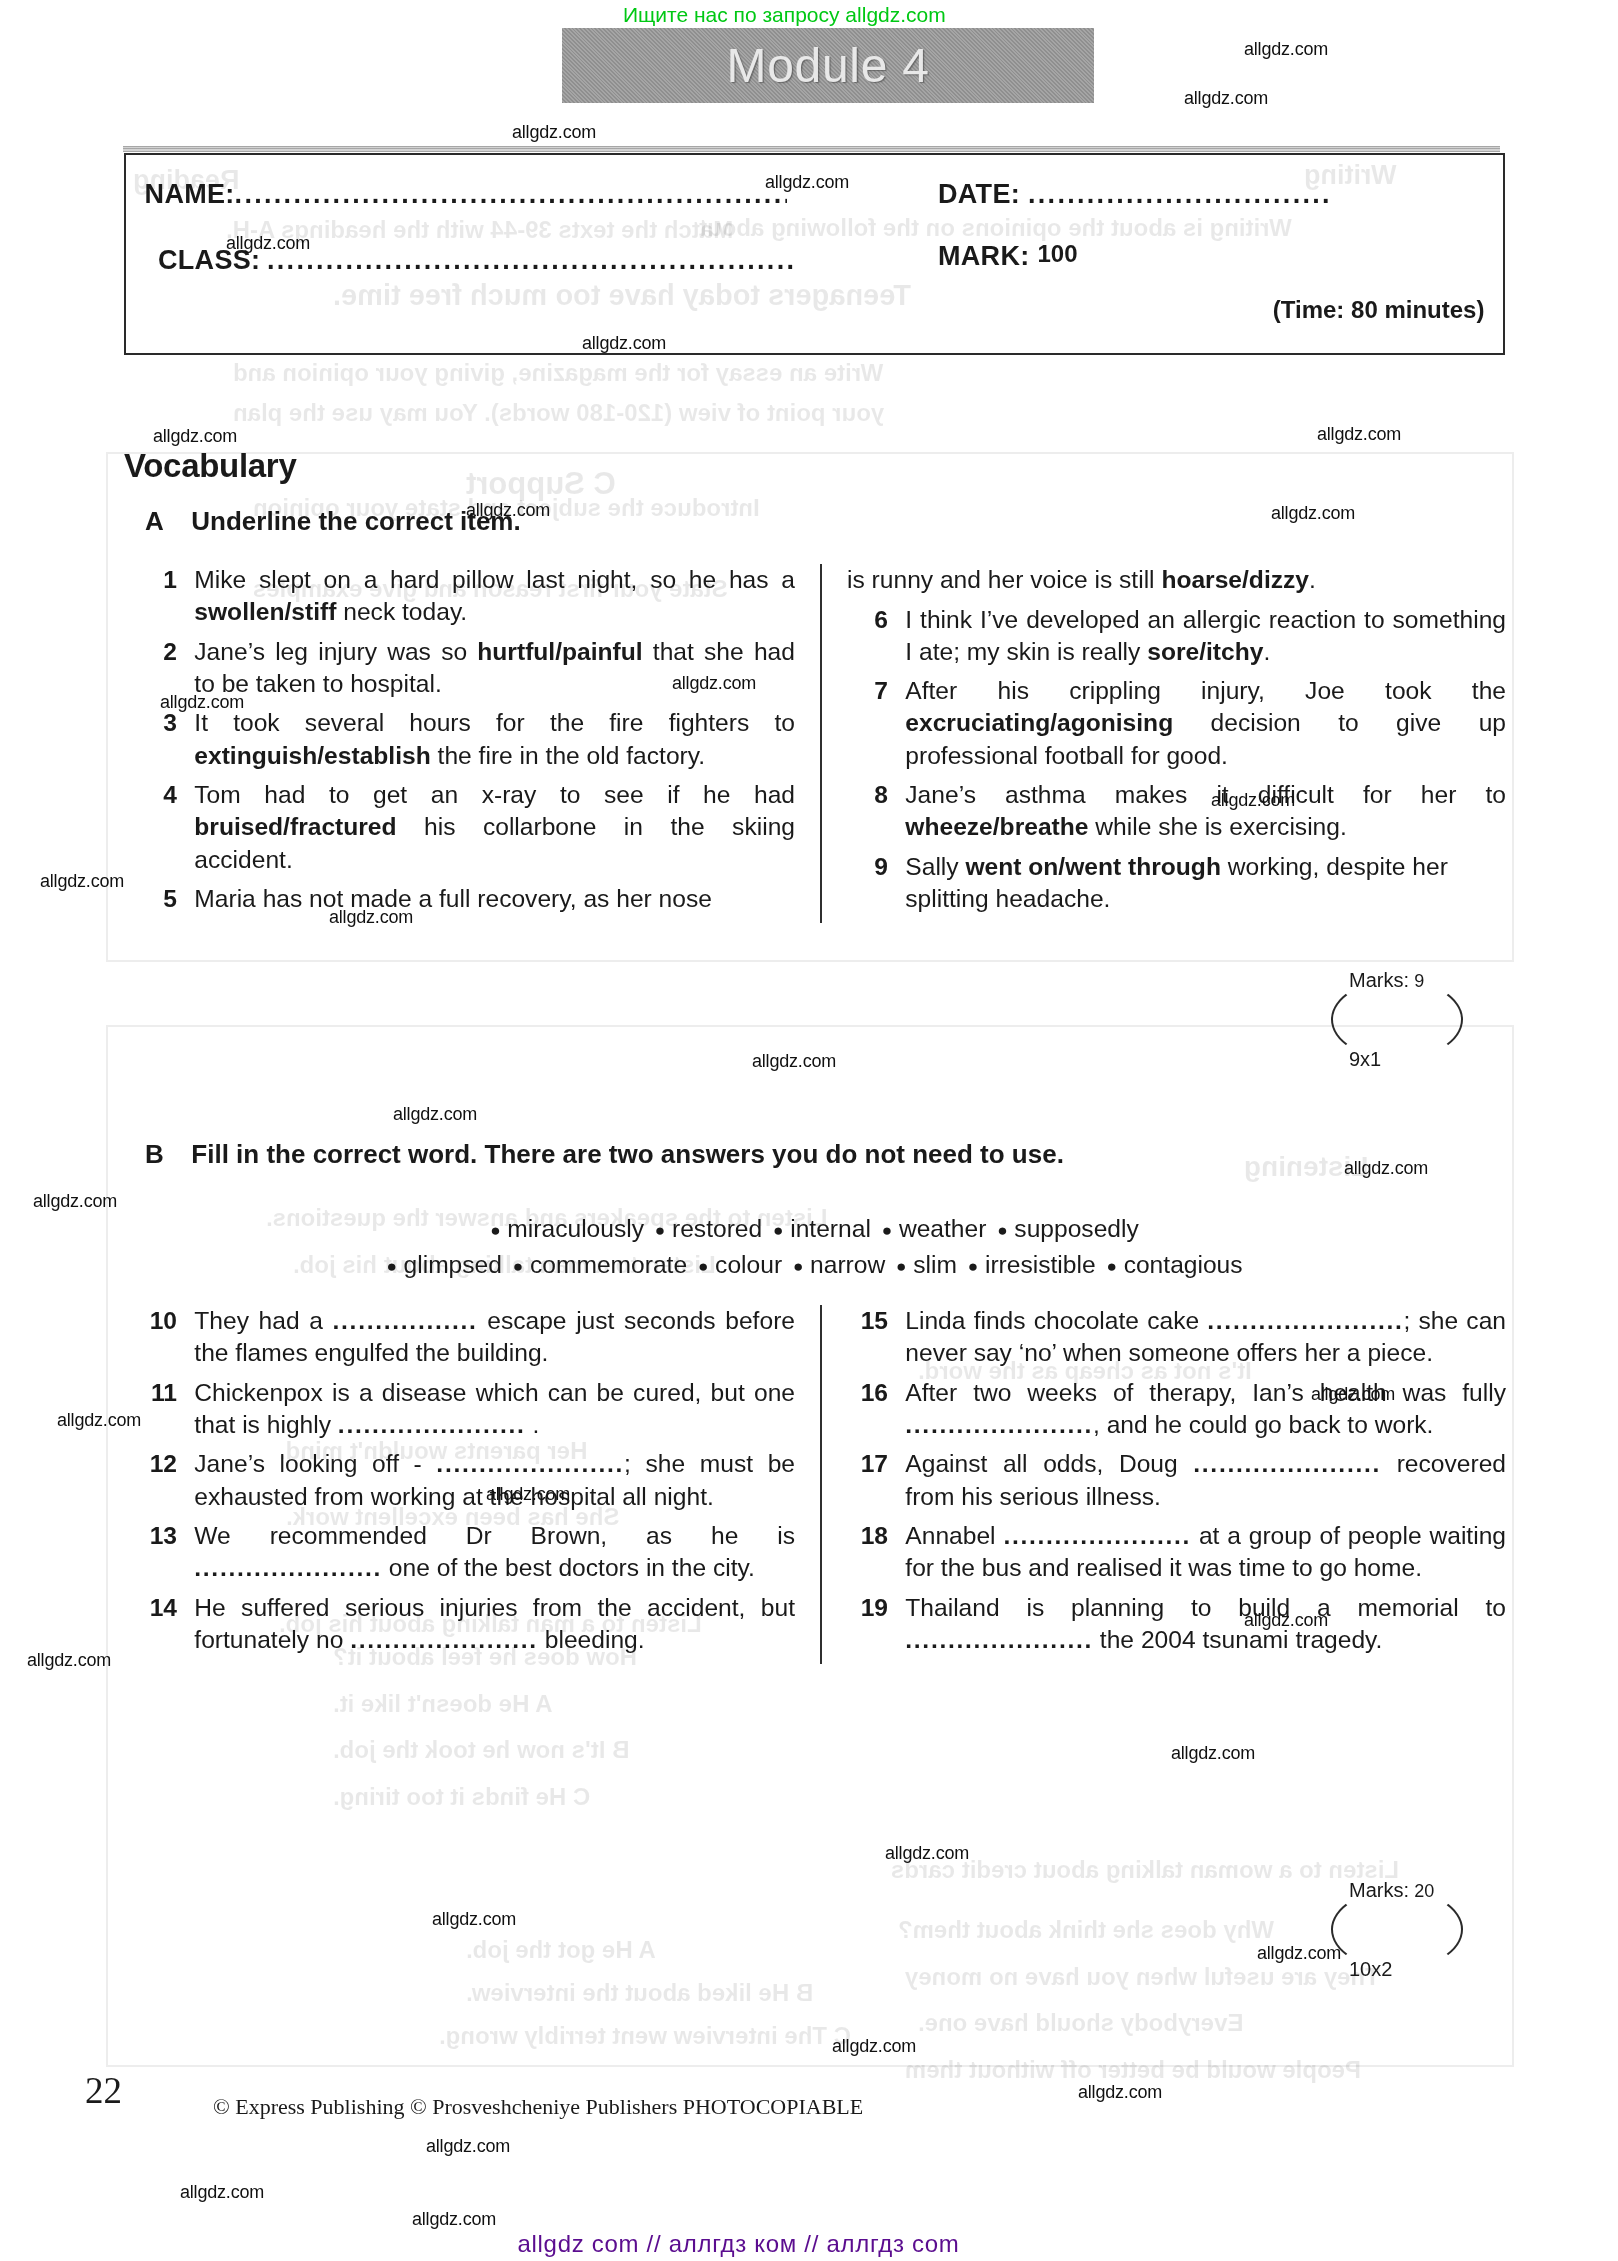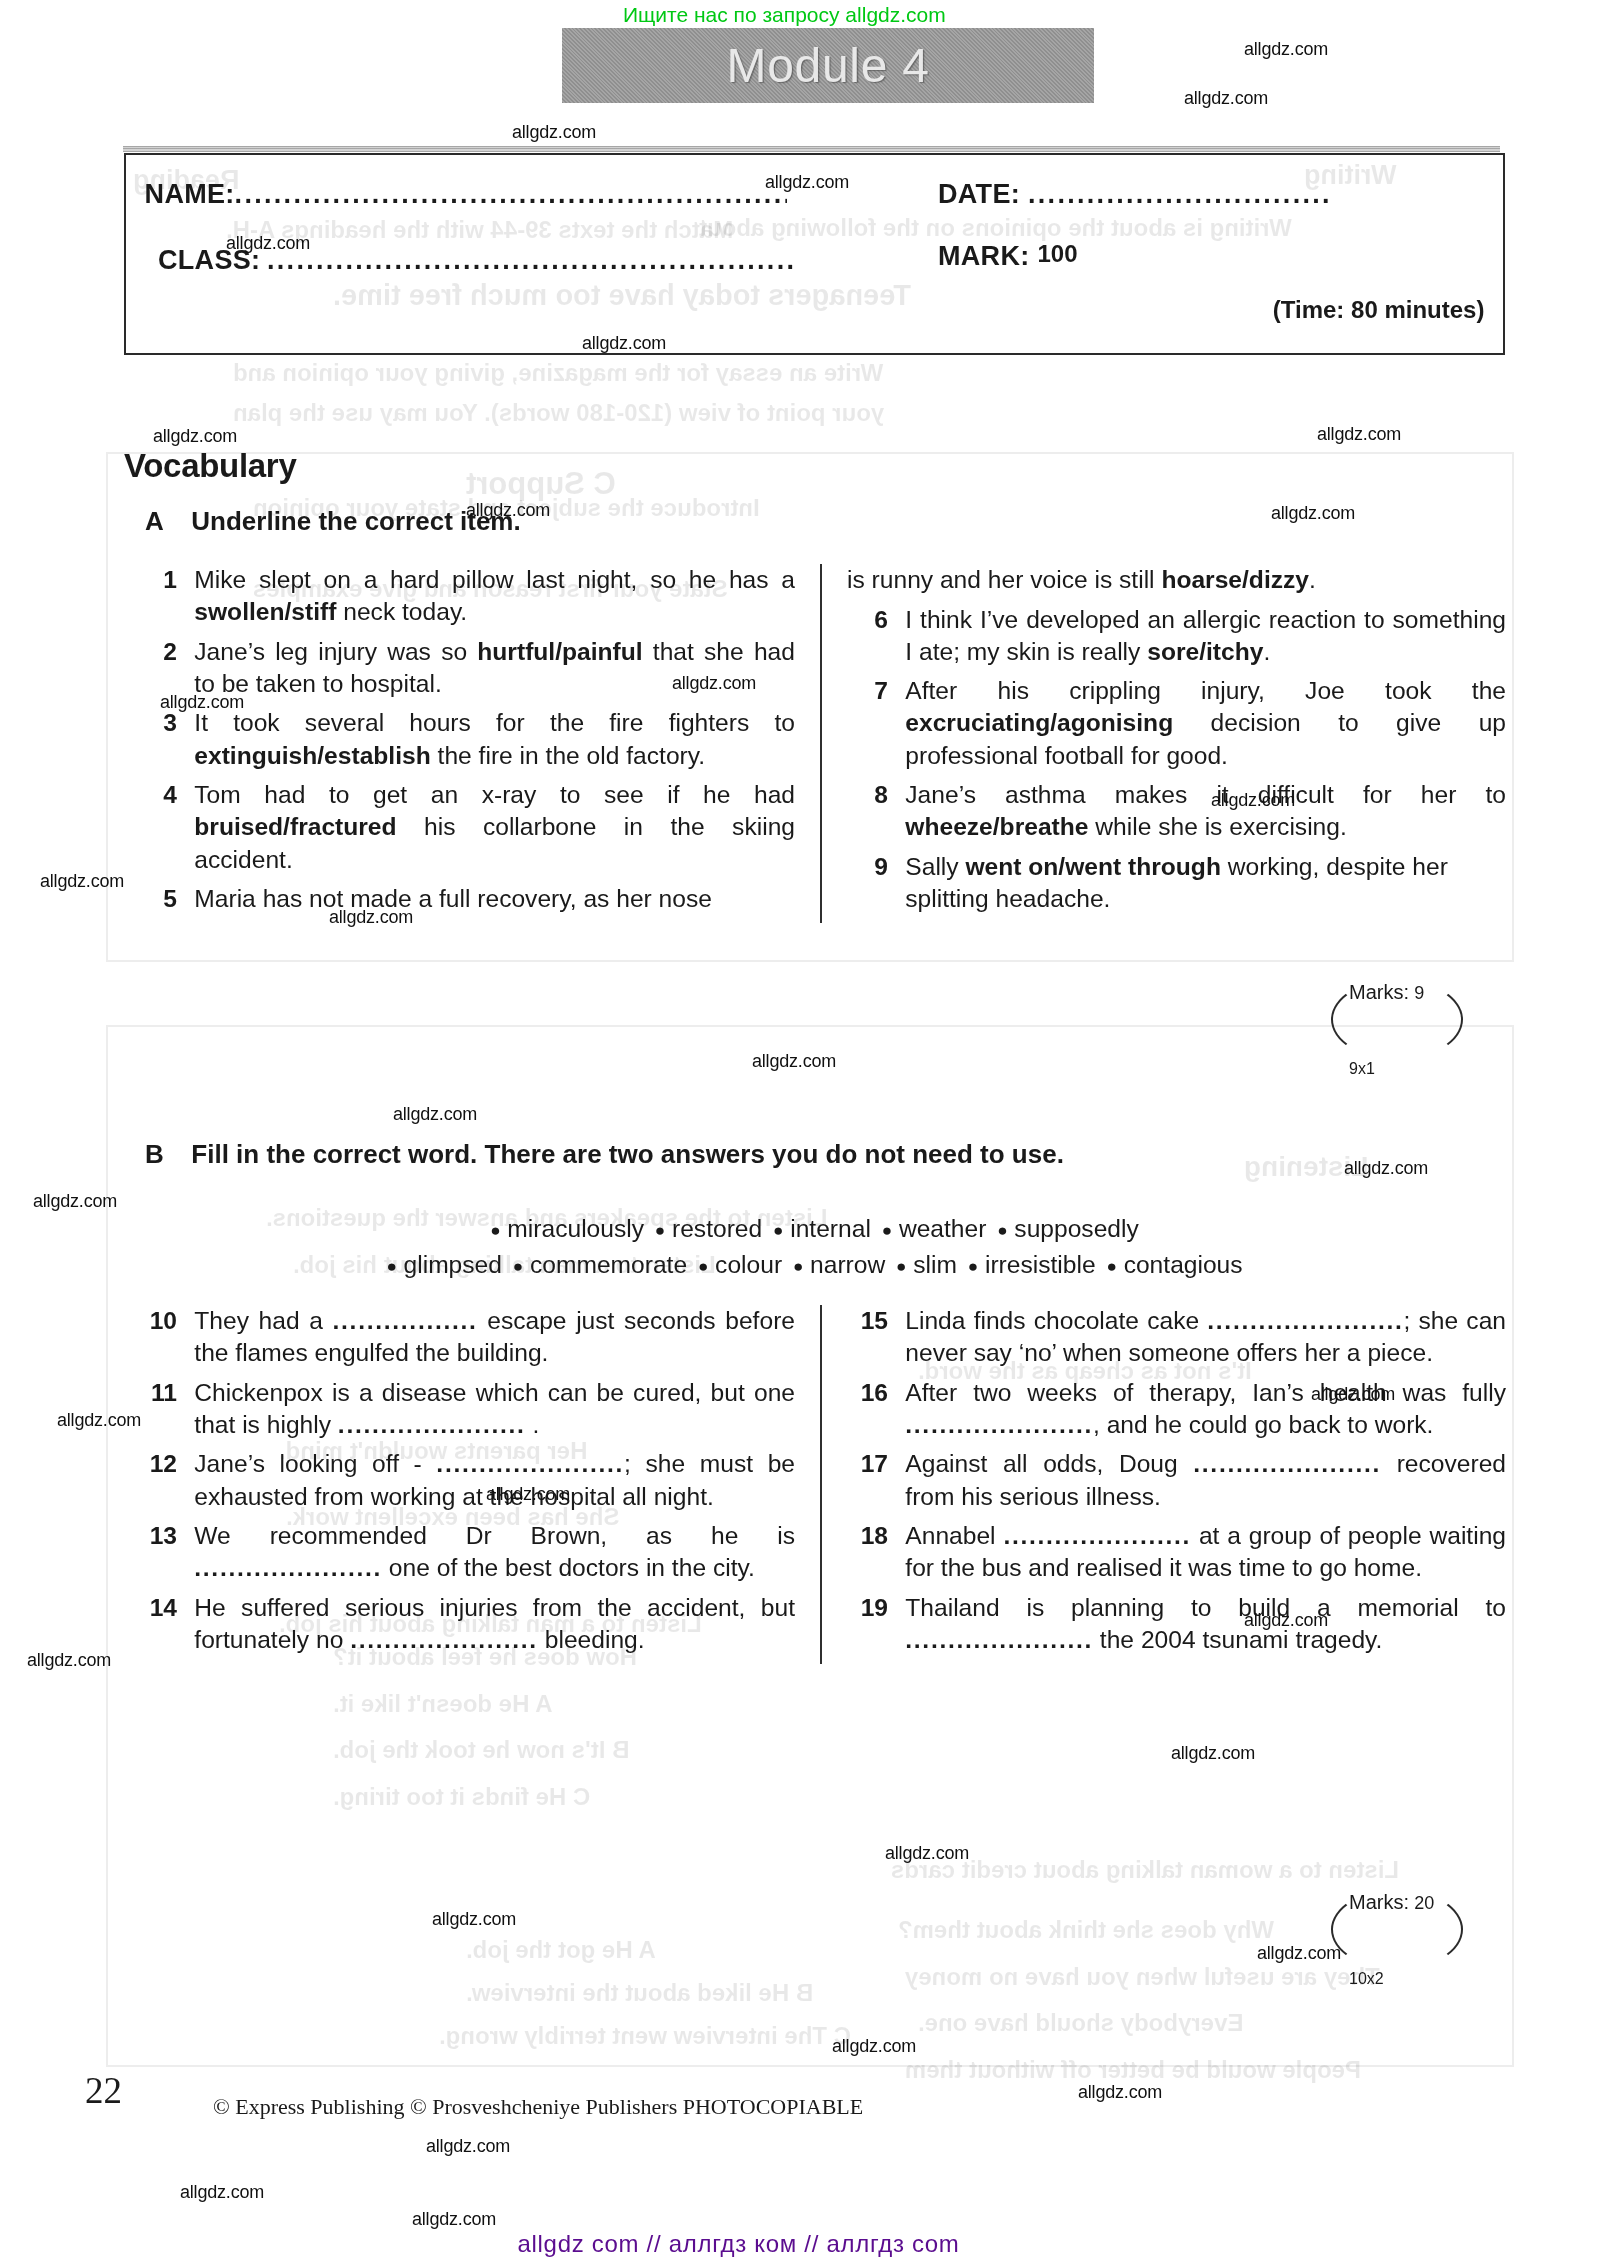--- a/index.html
+++ b/index.html
@@ -179,28 +179,28 @@
     position:absolute;
     font-family:"Liberation Sans", sans-serif;
     width:128px;height:77px;
     border:2px solid #2b2b2b;
     border-radius:50%/50%;
     border-top-color:transparent;
     border-bottom-color:transparent;
   }
   .marks-inner{
     position:absolute;left:0;top:0;width:128px;height:77px;
-    display:flex;flex-direction:column;justify-content:space-between;
+    display:flex;flex-direction:column;justify-content:center;
     padding-left:16px;box-sizing:border-box;gap:36px;
   }
   .marks-top{display:flex;align-items:baseline;gap:5.3px;font-size:20px;}
   .marks-frac{display:inline-block;text-align:center;}
   .marks-line{width:31px;height:2px;background:#1a1a1a;margin:0 auto 1.3px;}
   .marks-den{font-size:18px;}
-  .marks-mult{font-size:16px;margin-top:20px;}
+  .marks-mult{font-size:20px;margin-top:20px;}
 
   
   .pageno{
     position:absolute;left:85px;top:2069px;
     font-size:37px;font-family:"Liberation Serif", serif;
   }
   .copyright{
     position:absolute;left:213px;top:2094px;
     font-size:22px;
     font-family:"Liberation Serif", serif;

